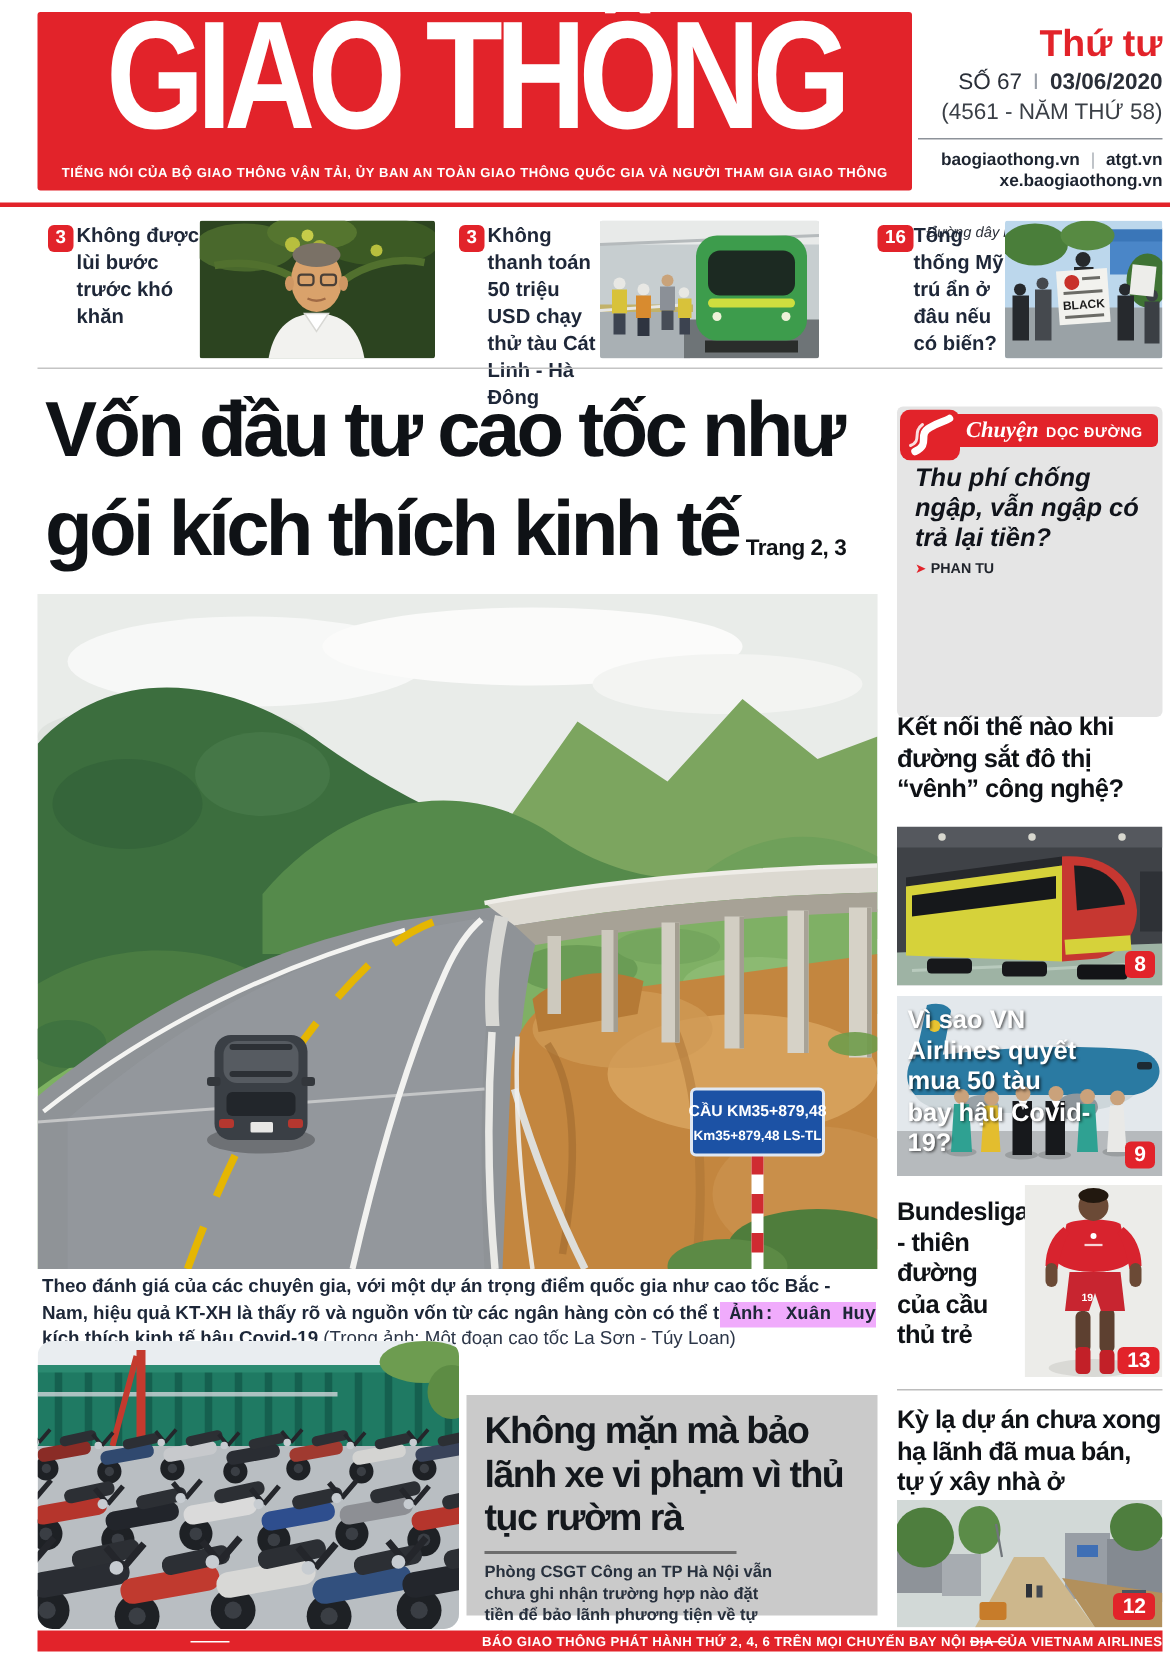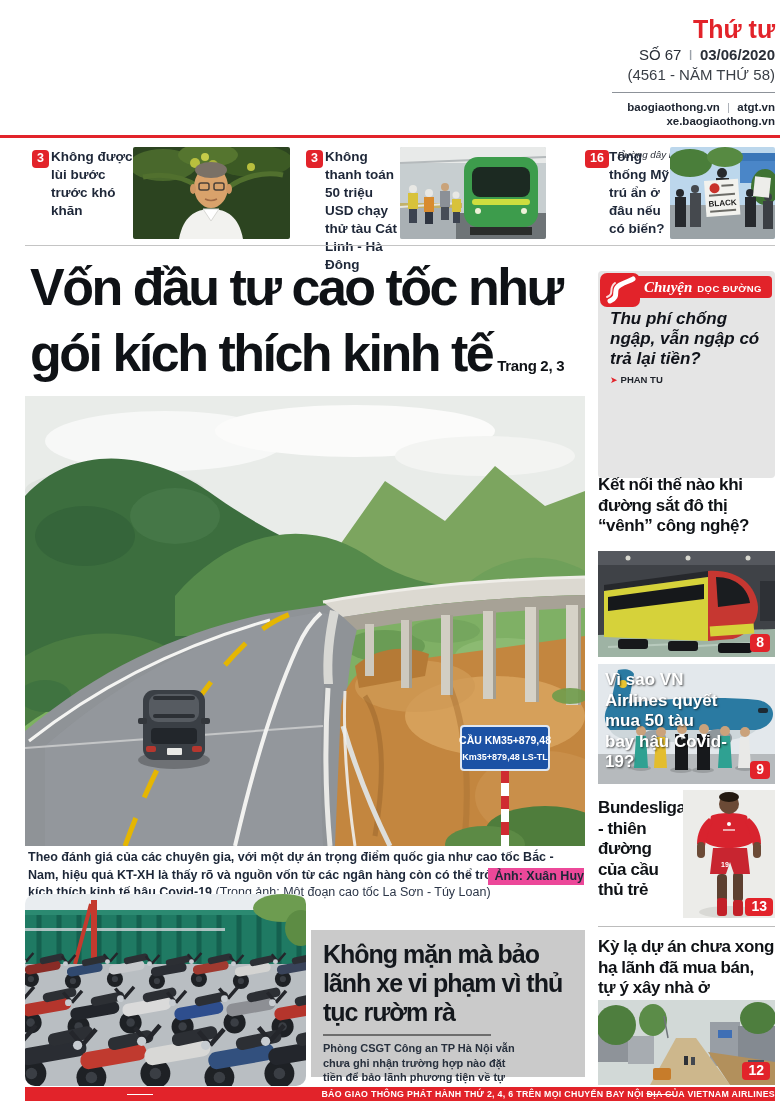--- a/index.html
+++ b/index.html
@@ -38,21 +38,21 @@
   .teaser-rule{position:absolute;left:25px;top:245px;width:750px;height:1px;background:#c4c4c4;}
 
   
   .lead-headline{position:absolute;left:30px;top:254px;width:575px;font-size:52px;line-height:66px;
         font-weight:bold;letter-spacing:-2.5px;color:#0f1216;white-space:nowrap;}
   .lead-pageref{font-size:15px;letter-spacing:-0.3px;margin-left:5px;font-weight:bold;}
   .lead-photo{position:absolute;left:25px;top:396px;width:560px;height:450px;overflow:hidden;background:#e9ece9;}
   .lead-caption{position:absolute;left:28px;top:849px;width:556px;height:37px;font-size:12.5px;line-height:17.5px;
         font-weight:bold;color:#1d2738;}
   .caption-note{font-weight:normal;color:#2c3648;}
-  .caption-credit{position:absolute;right:0;bottom:1px;font-weight:bold;background:#ec4899;padding-left:6px;}
+  .caption-credit{position:absolute;right:0;bottom:1px;font-weight:bold;background:#f0abfc;padding-left:6px;font-family:Liberation Mono, monospace;}
 
   
   .cdd-box{position:absolute;left:598px;top:271px;width:177px;height:207px;background:#e5e5e5;border-radius:4px;overflow:hidden;}
   .cdd-header{position:relative;height:28px;}
   .cdd-logo{position:absolute;left:2px;top:2px;width:40px;height:34px;z-index:2;}
   .cdd-banner{position:absolute;left:34px;top:5px;width:140px;height:22px;background:#e2232a;border-radius:4px;
         display:flex;align-items:center;padding-left:12px;box-sizing:border-box;color:#fff;}
   .cdd-script{font-family:"Liberation Serif","DejaVu Serif",serif;font-style:italic;font-weight:bold;font-size:15px;}
   .cdd-caps{font-size:9.5px;font-weight:bold;letter-spacing:0.4px;margin-left:5px;padding-top:2px;}
   .cdd-headline{margin:10px 8px 0 12px;font-size:17px;line-height:20px;font-weight:bold;font-style:italic;color:#10131a;}
@@ -86,20 +86,24 @@
         text-align:right;font-size:8.8px;line-height:14px;font-weight:bold;letter-spacing:0.3px;}
   .footer-bar::before,.footer-bar::after{content:"";position:absolute;top:6.5px;width:26px;height:1.5px;background:#fff;}
   .footer-bar::before{left:102px;}
   .footer-bar::after{right:102px;}
 </style>
 </head>
 <body>
 
 <div class="page">
 
+  <div class="masthead-box">
+    <div class="masthead-logo">GIAO THÔNG</div>
+    <div class="masthead-tagline">TIẾNG NÓI CỦA BỘ GIAO THÔNG VẬN TẢI, ỦY BAN AN TOÀN GIAO THÔNG QUỐC GIA VÀ NGƯỜI THAM GIA GIAO THÔNG</div>
+  </div>
   <div class="issue-info">
     <div class="weekday">Thứ tư</div>
     <div class="issue-line">
       <span class="issue-label">SỐ 67</span>
       <span class="issue-sep">I</span>
       <span class="issue-date">03/06/2020</span>
     </div>
     <div class="issue-detail">(4561 - NĂM THỨ 58)</div>
     <div class="issue-divider"></div>
     <div class="sites-line">

